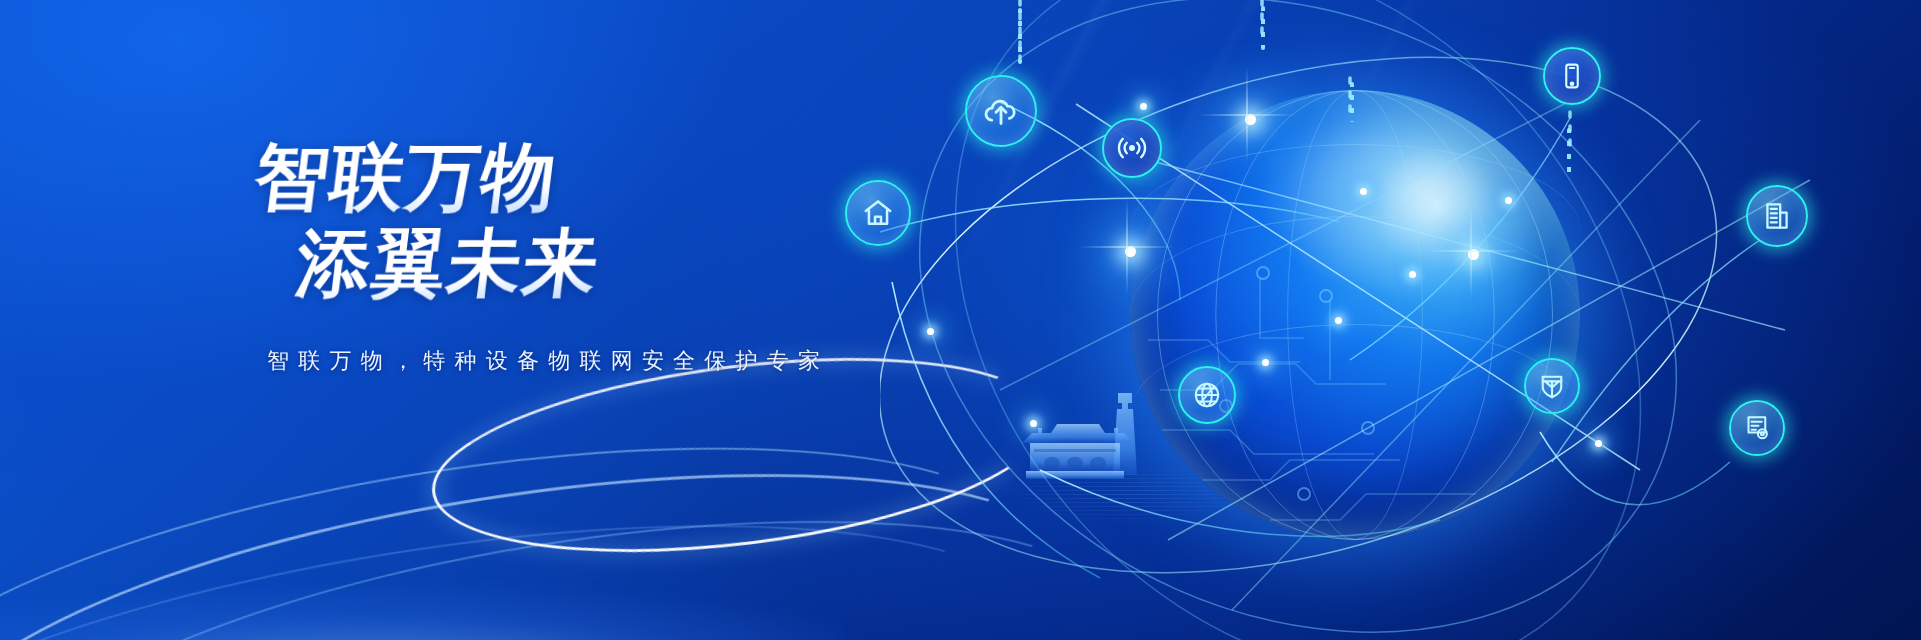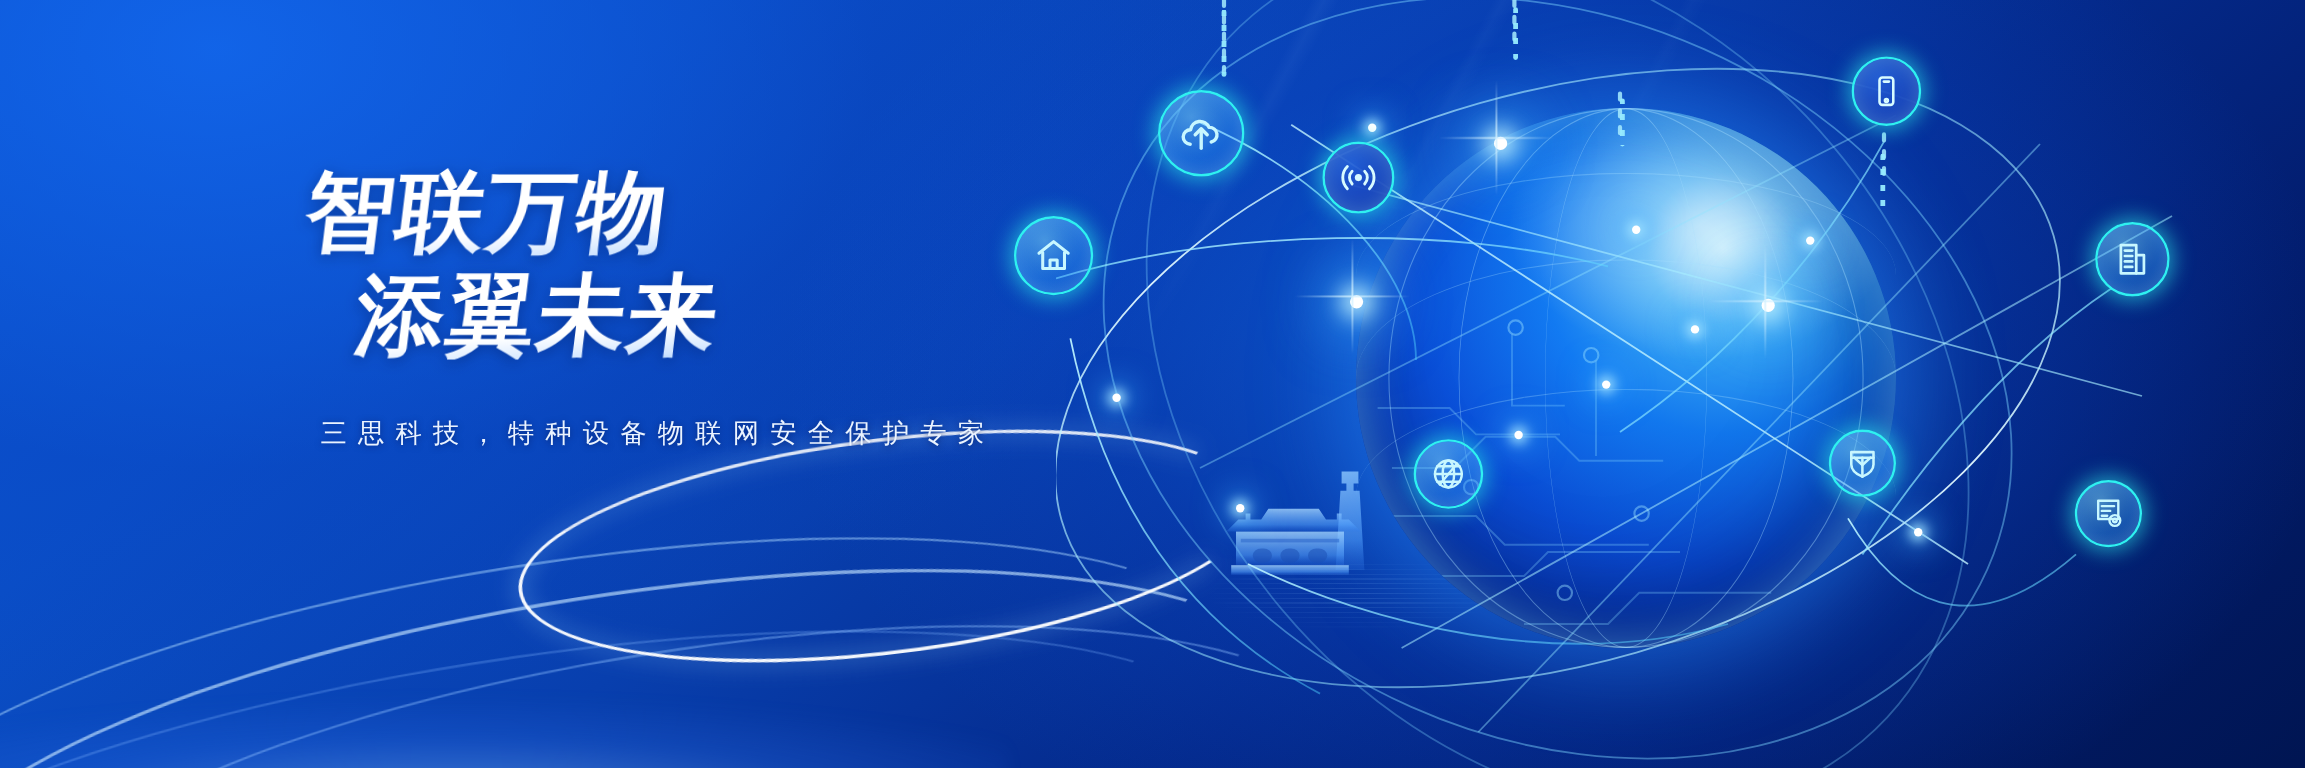--- a/index.html
+++ b/index.html
@@ -315,16 +315,16 @@
       <line x1="7.6" y1="10.2" x2="13.2" y2="10.2"></line>
       <line x1="7.6" y1="13.4" x2="11.2" y2="13.4"></line>
       <circle cx="16.3" cy="16.6" r="3.6" fill="none"></circle>
       <circle cx="16.3" cy="16.6" r="1.2"></circle>
     </svg>
   </div>
 
   <div class="copy">
     <div class="headline hl1">智联万物</div>
     <div class="headline hl2">添翼未来</div>
-    <div class="subtitle">三思科技，特种设备物联网安全保护专家</div>
+    <div class="subtitle">智联万物，特种设备物联网安全保护专家</div>
   </div>
 
 </div>
 
 </body></html>

